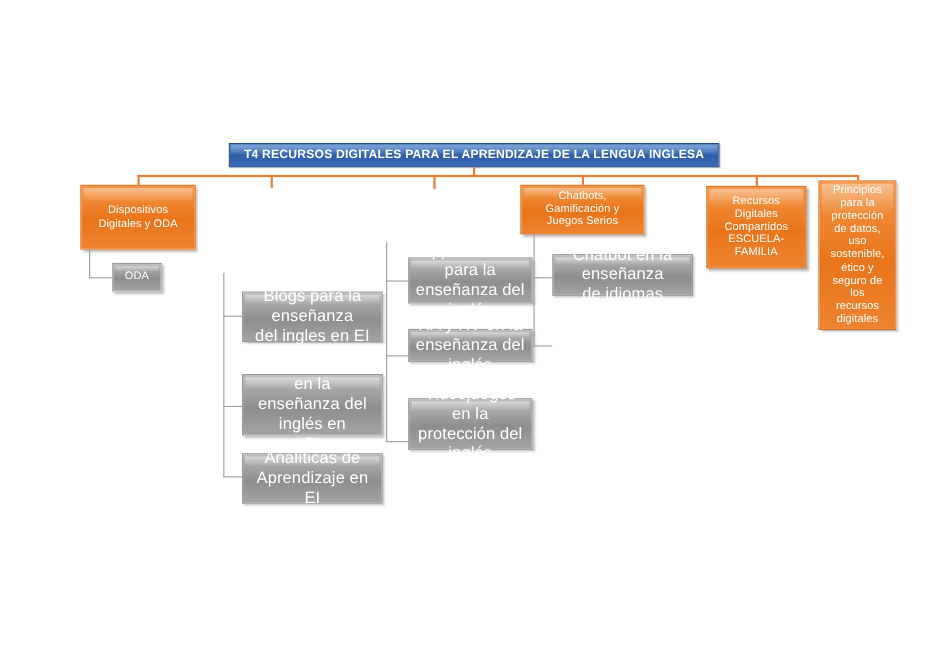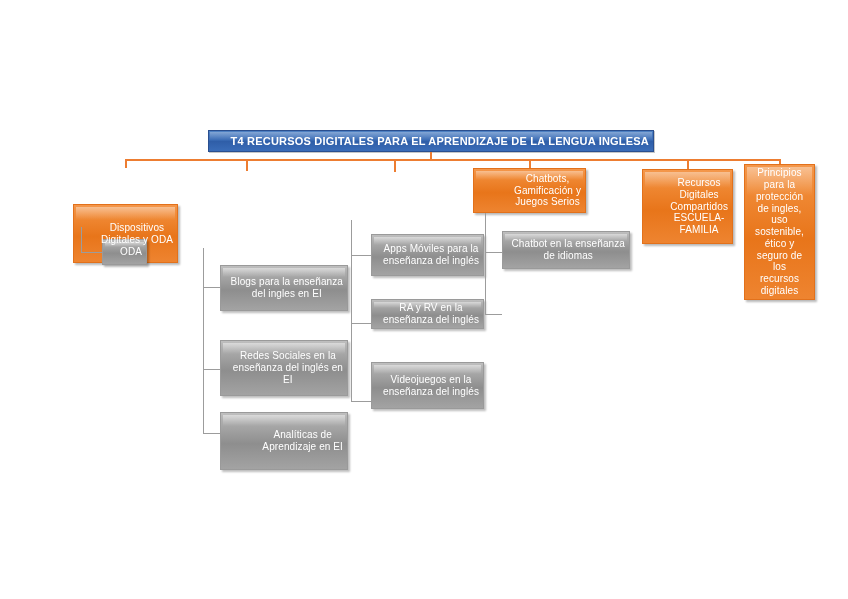--- a/index.html
+++ b/index.html
@@ -30,21 +30,21 @@
     position: absolute;
     background: #9C9C9C;
   }
 
   
   .node {
     position: absolute;
     box-sizing: border-box;
     display: flex;
     align-items: center;
-    justify-content: flex-end;
+    justify-content: center;
     text-align: center;
     line-height: 1.18;
     color: #ffffff;
     letter-spacing: .1px;
     padding: 2px 4px;
   }
 
   
   .node-root {
     background: linear-gradient(to bottom, #4E81C4 0%, #3B6CB5 45%, #2F5EA8 52%, #3A6CB8 100%);
@@ -78,21 +78,21 @@
     height:22%;
     background: linear-gradient(to bottom, rgba(255,255,255,.40), rgba(255,255,255,0));
     pointer-events:none;
   }
 
   
   .node-gray {
     background: linear-gradient(to bottom, #BFBFBF 0%, #ACACAC 16%, #8E8E8E 55%, #A3A3A3 100%);
     border: 1px solid #9A9A9A;
     box-shadow: 2px 2px 2px rgba(0,0,0,0.26);
-    font-size: 10px;
+    font-size: 15px;
     font-weight: 400;
   }
   .node-gray::before {
     content:"";
     position:absolute;
     left:2px; right:2px; top:2px;
     height:20%;
     background: linear-gradient(to bottom, rgba(255,255,255,.46), rgba(255,255,255,0));
     pointer-events:none;
   }
@@ -111,21 +111,21 @@
 
   <div class="conn" style="left:125px; top:159px; width:655px; height:1.5px;"></div>
 
   <div class="conn" style="left:125px; top:159px; width:1.5px; height:9px;"></div>
   <div class="conn" style="left:246px; top:159px; width:1.5px; height:12px;"></div>
   <div class="conn" style="left:394px; top:159px; width:1.5px; height:13px;"></div>
   <div class="conn" style="left:529px; top:159px; width:1.5px; height:9px;"></div>
   <div class="conn" style="left:687px; top:159px; width:1.5px; height:10px;"></div>
   <div class="conn" style="left:779px; top:159px; width:1.5px; height:5px;"></div>
 
-  <div class="node node-orange" style="left:73px; top:168px; width:105px; height:59px;margin-top:36px;">
+  <div class="node node-orange" style="left:73px; top:168px; width:105px; height:59px;">
     <span class="label">Dispositivos
 Digitales y ODA</span>
   </div>
 
 
 
   <div class="node node-orange" style="left:473px; top:168px; width:113px; height:45px;">
     <span class="label">Chatbots,
 Gamificación y
 Juegos Serios</span>
@@ -136,21 +136,21 @@
 Digitales
 Compartidos
 ESCUELA-
 FAMILIA</span>
   </div>
 
   <div class="node node-orange" style="left:744px; top:164px; width:71px; height:136px;">
     <span class="label">Principios
 para la
 protección
-de ingles,
+de datos,
 uso
 sostenible,
 ético y
 seguro de los
 recursos
 digitales</span>
   </div>
 
   <div class="conn-gray" style="left:81px; top:227px; width:1px; height:26px;"></div>
   <div class="conn-gray" style="left:81px; top:252px; width:21px; height:1px;"></div>
@@ -165,41 +165,41 @@
 
   <div class="node node-gray" style="left:220px; top:340px; width:128px; height:56px;">
     <span class="label">Redes Sociales en la
 enseñanza del inglés en
 EI</span>
   </div>
   <div class="node node-gray" style="left:220px; top:265px; width:128px; height:46px;">
     <span class="label">Blogs para la enseñanza
 del ingles en EI</span>
   </div>
-  <div class="node node-gray" style="left:220px; top:412px; width:128px; height:58px;">
+  <div class="node node-gray" style="left:220px; top:412px; width:128px; height:46px;">
     <span class="label">Analíticas de
 Aprendizaje en EI</span>
   </div>
 
   <div class="conn-gray" style="left:351px; top:220px; width:1px; height:182px;"></div>
   <div class="conn-gray" style="left:351px; top:255px; width:20px; height:1px;"></div>
   <div class="conn-gray" style="left:351px; top:323px; width:20px; height:1px;"></div>
   <div class="conn-gray" style="left:351px; top:401px; width:20px; height:1px;"></div>
 
   <div class="node node-gray" style="left:371px; top:234px; width:113px; height:42px;">
     <span class="label">Apps Móviles para la
 enseñanza del inglés</span>
   </div>
   <div class="node node-gray" style="left:371px; top:299px; width:113px; height:30px;">
     <span class="label">RA y RV en la
 enseñanza del inglés</span>
   </div>
   <div class="node node-gray" style="left:371px; top:362px; width:113px; height:47px;">
     <span class="label">Videojuegos en la
-enseñanza del inglés</span>
+protección del inglés</span>
   </div>
 
   <div class="conn-gray" style="left:485px; top:213px; width:1px; height:102px;"></div>
   <div class="conn-gray" style="left:485px; top:252px; width:17px; height:1px;"></div>
   <div class="conn-gray" style="left:485px; top:314px; width:17px; height:1px;"></div>
 
   <div class="node node-gray" style="left:502px; top:231px; width:128px; height:38px;">
     <span class="label">Chatbot en la enseñanza
 de idiomas</span>
   </div>

